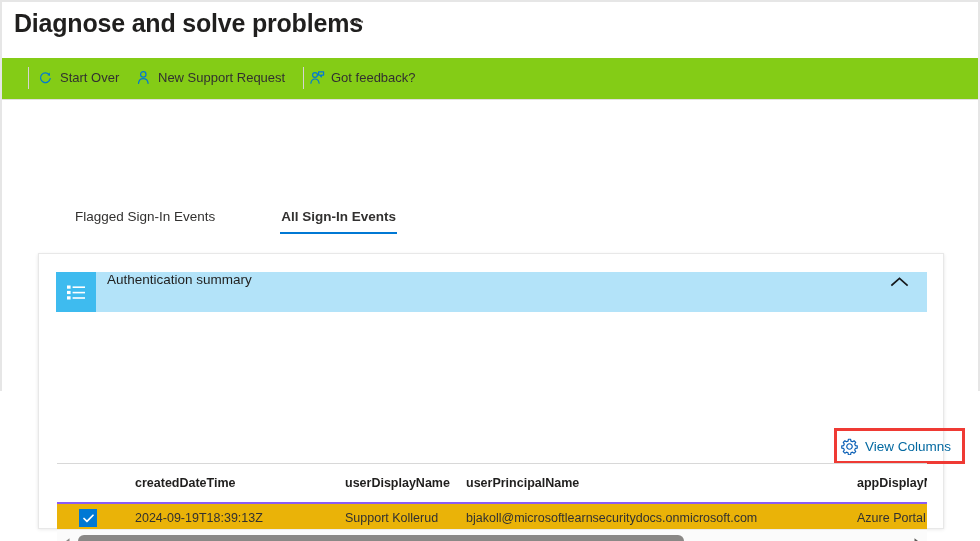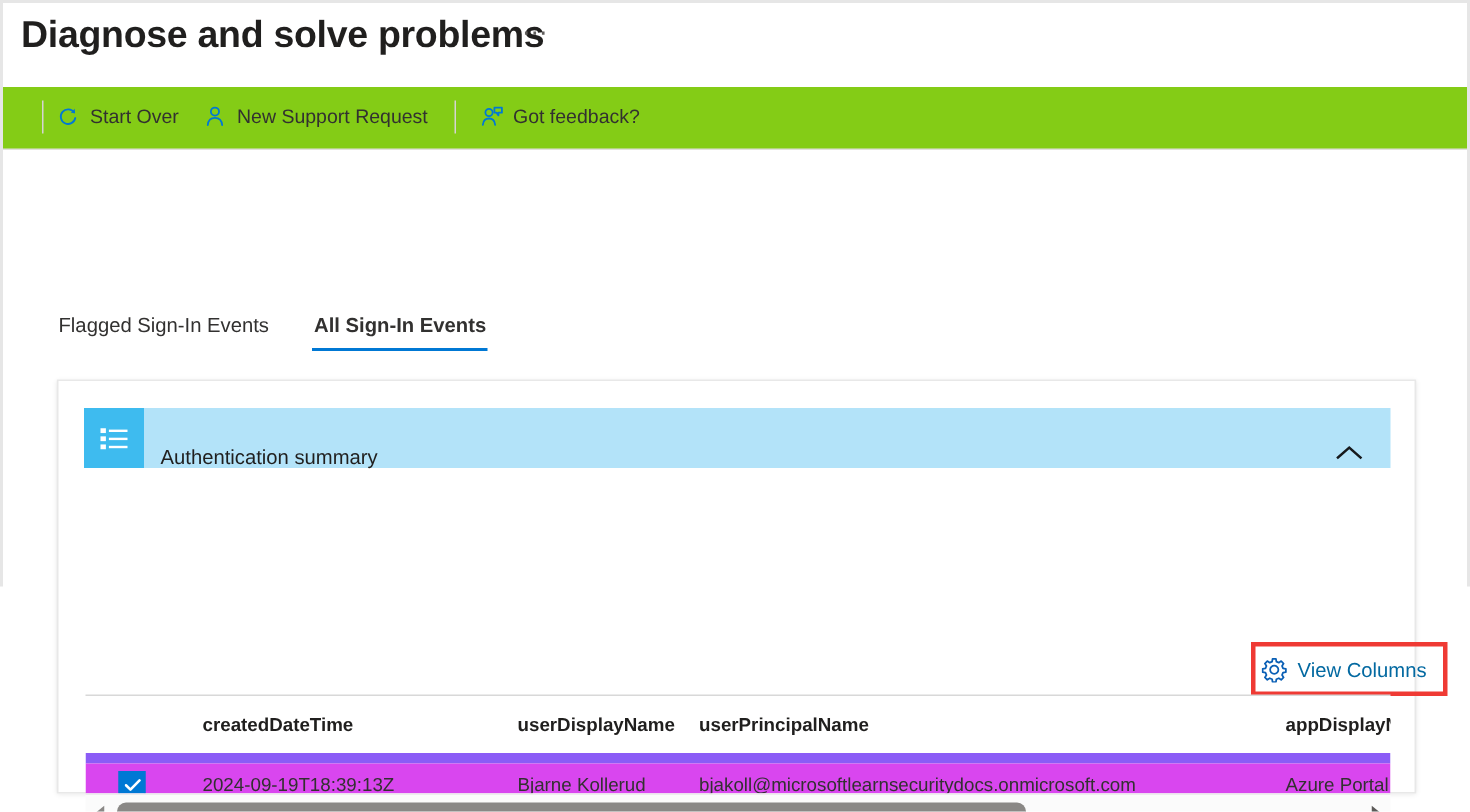--- a/index.html
+++ b/index.html
@@ -136,20 +136,21 @@
     height: 30px;
     margin-right: 28px;
     padding: 0 1px 6px 1px;
     font-size: 13.5px;
     color: #323130;
     cursor: pointer;
     white-space: nowrap;
     background: transparent;
     border: none;
     font-family: "Liberation Sans", sans-serif;
+    margin-left: 36px;
   }
   .tab.selected {
     font-weight: bold;
   }
   .tab.selected::after {
     content: "";
     position: absolute;
     left: 0;
     right: 0;
     bottom: 0;
@@ -172,21 +173,21 @@
 
   
   #summary-banner {
     position: absolute;
     left: 17px;
     top: 18px;
     width: 871px;
     height: 40px;
     background: #b3e3f9;
     display: flex;
-    align-items: flex-end;
+    align-items: flex-start;
     cursor: pointer;
   }
   #summary-icon-box {
     width: 40px;
     height: 40px;
     background: #3ebbef;
     display: flex;
     align-items: center;
     justify-content: center;
     flex: 0 0 auto;
@@ -254,26 +255,26 @@
     left: 18px;
     top: 210px;
     width: 870px;
     height: 65px;
     overflow: hidden;
   }
   #table-header {
     position: relative;
     height: 38px;
     background: #ffffff;
-    border-bottom: 7px solid #8b5cf6;
+    border-bottom: 2px solid #8b5cf6;
   }
   #table-row {
     position: relative;
     height: 28px;
-    background: #d946ef;
+    background: #eab308;
   }
   .cell {
     position: absolute;
     top: 0;
     height: 100%;
     display: flex;
     align-items: center;
     white-space: nowrap;
     font-size: 13px;
   }
@@ -374,21 +375,21 @@
         <svg width="16" height="16" viewBox="0 0 16 16">
           <circle cx="7.3" cy="4.4" r="2.7" fill="none" stroke="#0078d4" stroke-width="1.2"></circle>
           <path d="M2.5 13.4 C2.8 10.2 4.8 8.6 7.3 8.6 C9.8 8.6 11.8 10.2 12.1 13.4" fill="none" stroke="#0078d4" stroke-width="1.2" stroke-linecap="round"></path>
         </svg>
       </span>
       <span class="cmd-label">New Support Request</span>
     </button>
 
     <div class="cmd-divider" style="left:301px;"></div>
 
-    <button class="cmd-btn" style="left:317px;">
+    <button class="cmd-btn" style="left:306px;">
       <span class="cmd-icon">
         <svg width="16" height="16" viewBox="0 0 16 16">
           <circle cx="6" cy="5" r="2.4" fill="none" stroke="#0078d4" stroke-width="1.2"></circle>
           <path d="M1.9 13.2 C2.2 10.4 3.9 9 6 9 C8.1 9 9.8 10.4 10.1 13.2" fill="none" stroke="#0078d4" stroke-width="1.2" stroke-linecap="round"></path>
           <path d="M9.6 1.8 L14.6 1.8 L14.6 5.1 L12.3 5.1 L12.3 6.9 L11 5.1 L9.6 5.1 Z" fill="none" stroke="#0078d4" stroke-width="1.2" stroke-linejoin="round"></path>
         </svg>
       </span>
       <span class="cmd-label">Got feedback?</span>
     </button>
   </div>
@@ -444,21 +445,21 @@
           <div class="cell col-app">appDisplayName</div>
         </div>
 
         <div id="table-row">
           <div id="row-checkbox">
             <svg width="11" height="9" viewBox="0 0 12 10">
               <path d="M1 5 L4.3 8.3 L11 1.4" fill="none" stroke="#ffffff" stroke-width="1.9" stroke-linecap="round" stroke-linejoin="round"></path>
             </svg>
           </div>
           <div class="cell col-created">2024-09-19T18:39:13Z</div>
-          <div class="cell col-userdisp">Bjarne Kollerud</div>
+          <div class="cell col-userdisp">Support Kollerud</div>
           <div class="cell col-upn">bjakoll@microsoftlearnsecuritydocs.onmicrosoft.com</div>
           <div class="cell col-app">Azure Portal</div>
         </div>
       </div>
 
       <div id="scroll-track">
         <div id="scroll-arrow-left">
           <svg width="10" height="12" viewBox="0 0 10 12">
             <path d="M7.5 1.2 L7.5 10.8 L1.5 6 Z" fill="#8a8886"></path>
           </svg>

